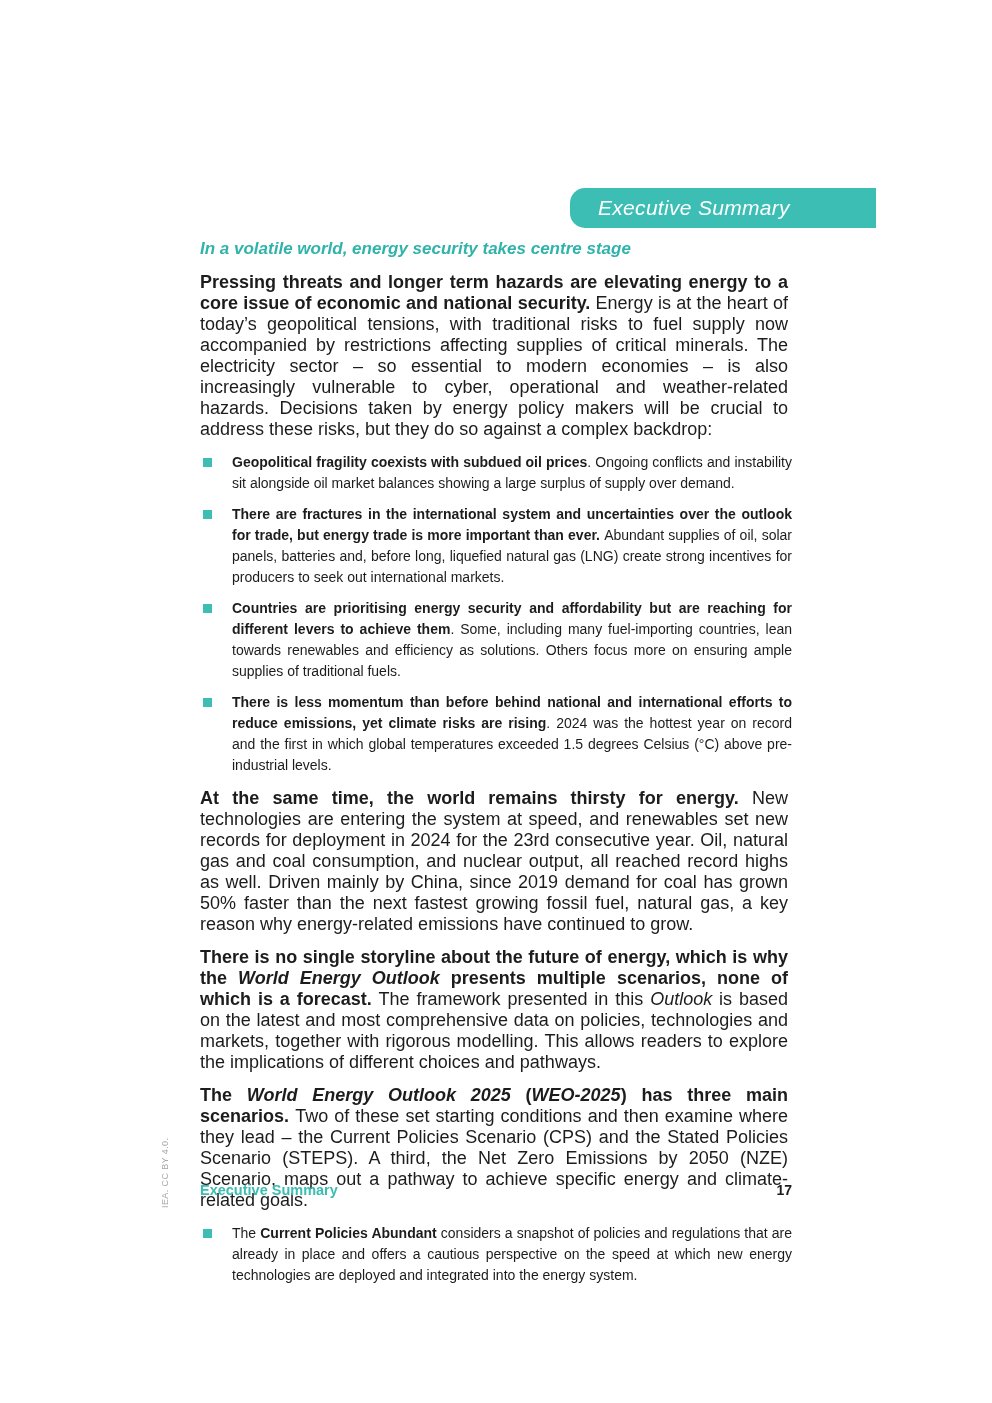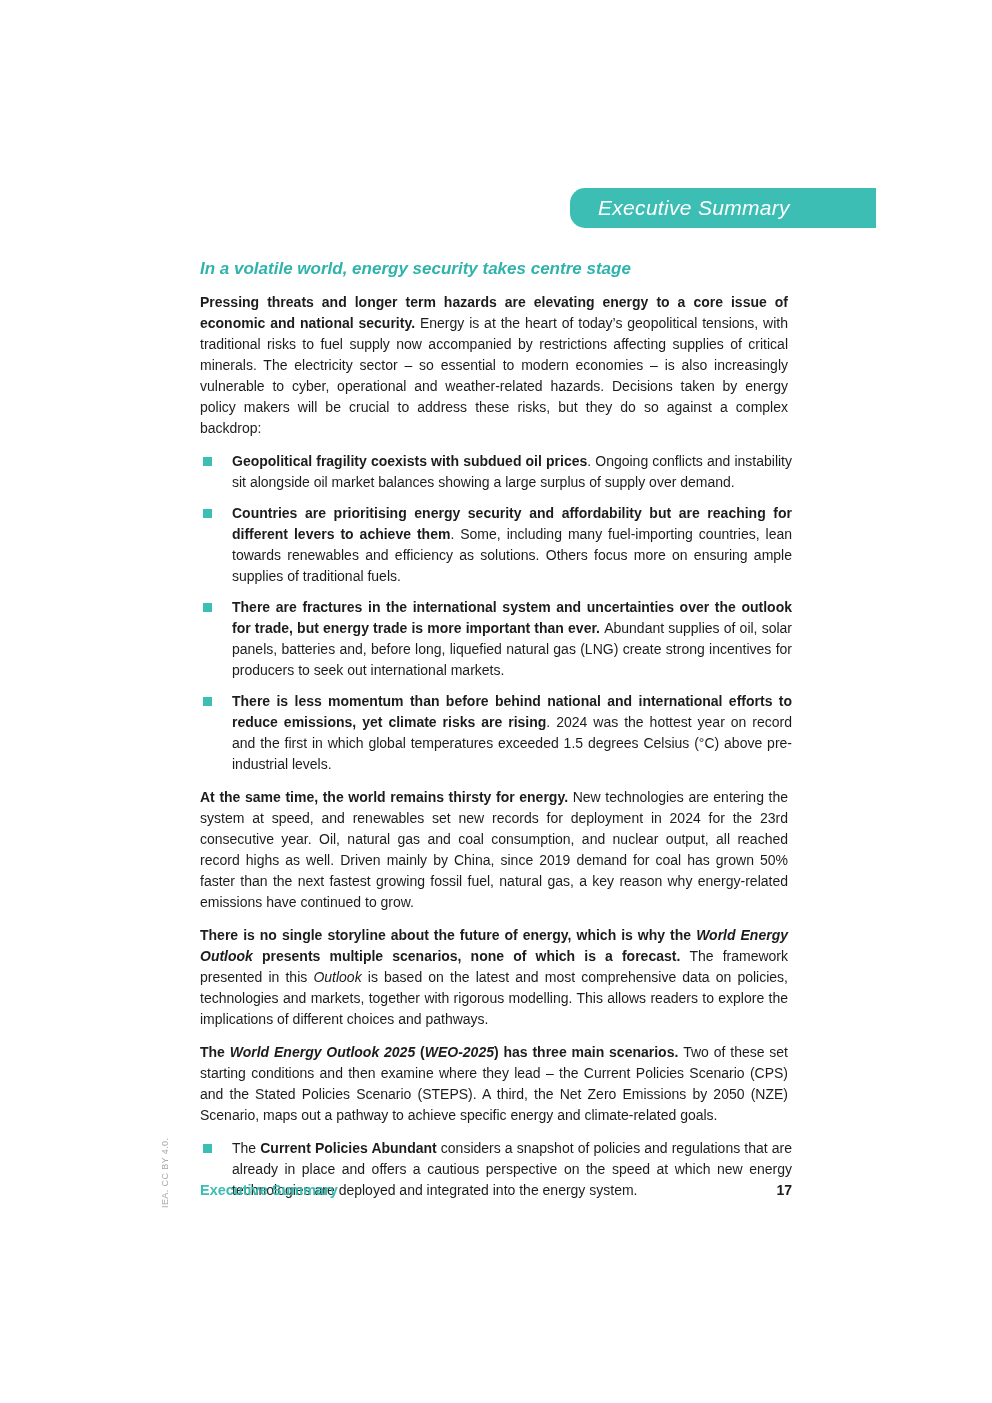--- a/index.html
+++ b/index.html
@@ -28,35 +28,35 @@
   .banner-title {
     color: #ffffff;
     font-style: italic;
     font-size: 21px;
     font-weight: 500;
     letter-spacing: 0.3px;
   }
   .content {
     position: absolute;
     left: 200px;
-    top: 259px;
+    top: 239px;
     width: 592px;
   }
   .section-heading {
     margin: 0 0 13px 0;
     color: #2fb3ab;
     font-size: 17px;
     line-height: 20px;
     font-weight: bold;
     font-style: italic;
   }
   .section-heading.second { margin-top: 17px; }
   .body-para {
     margin: 0 4px 12px 0;
-    font-size: 14px;
+    font-size: 18px;
     line-height: 21px;
     text-align: justify;
   }
   .bullet-list {
     list-style: none;
     margin: 8px 0 12px 0;
     padding: 0;
   }
   .bullet-item {
     position: relative;
@@ -121,25 +121,25 @@
 
     <p class="body-para"><span style="font-weight: bold;">Pressing threats and longer term hazards are elevating energy to a core issue of economic and national security. </span><span>Energy is at the heart of today’s geopolitical tensions, with traditional risks to fuel supply now accompanied by restrictions affecting supplies of critical minerals. The electricity sector – so essential to modern economies – is also increasingly vulnerable to cyber, operational and weather-related hazards. Decisions taken by energy policy makers will be crucial to address these risks, but they do so against a complex backdrop:</span></p>
 
     <ul class="bullet-list">
       <li class="bullet-item">
         <span class="bullet-square"></span>
         <span><span style="font-weight: bold;">Geopolitical fragility coexists with subdued oil prices</span><span>. Ongoing conflicts and instability sit alongside oil market balances showing a large surplus of supply over demand.</span></span>
       </li>
       <li class="bullet-item">
         <span class="bullet-square"></span>
-        <span><span style="font-weight: bold;">Countries are prioritising energy security and affordability but are reaching for different levers to achieve them</span><span>. Some, including many fuel-importing countries, lean towards renewables and efficiency as solutions. Others focus more on ensuring ample supplies of traditional fuels.</span></span>
+        <span><span style="font-weight: bold;">There are fractures in the international system and uncertainties over the outlook for trade, but energy trade is more important than ever. </span><span>Abundant supplies of oil, solar panels, batteries and, before long, liquefied natural gas (LNG) create strong incentives for producers to seek out international markets.</span></span>
       </li>
       <li class="bullet-item">
         <span class="bullet-square"></span>
-        <span><span style="font-weight: bold;">There are fractures in the international system and uncertainties over the outlook for trade, but energy trade is more important than ever. </span><span>Abundant supplies of oil, solar panels, batteries and, before long, liquefied natural gas (LNG) create strong incentives for producers to seek out international markets.</span></span>
+        <span><span style="font-weight: bold;">Countries are prioritising energy security and affordability but are reaching for different levers to achieve them</span><span>. Some, including many fuel-importing countries, lean towards renewables and efficiency as solutions. Others focus more on ensuring ample supplies of traditional fuels.</span></span>
       </li>
       <li class="bullet-item">
         <span class="bullet-square"></span>
         <span><span style="font-weight: bold;">There is less momentum than before behind national and international efforts to reduce emissions, yet climate risks are rising</span><span>. 2024 was the hottest year on record and the first in which global temperatures exceeded 1.5 degrees Celsius (°C) above pre-industrial levels.</span></span>
       </li>
     </ul>
 
     <p class="body-para"><span style="font-weight: bold;">At the same time, the world remains thirsty for energy. </span><span>New technologies are entering the system at speed, and renewables set new records for deployment in 2024 for the 23rd consecutive year. Oil, natural gas and coal consumption, and nuclear output, all reached record highs as well. Driven mainly by China, since 2019 demand for coal has grown 50% faster than the next fastest growing fossil fuel, natural gas, a key reason why energy-related emissions have continued to grow.</span></p>
 
     <p class="body-para"><span style="font-weight: bold;">There is no single storyline about the future of energy, which is why the </span><span style="font-weight: bold; font-style: italic;">World Energy Outlook</span><span style="font-weight: bold;"> presents multiple scenarios, none of which is a forecast. </span><span>The framework presented in this </span><span style="font-style: italic;">Outlook</span><span> is based on the latest and most comprehensive data on policies, technologies and markets, together with rigorous modelling. This allows readers to explore the implications of different choices and pathways.</span></p>

